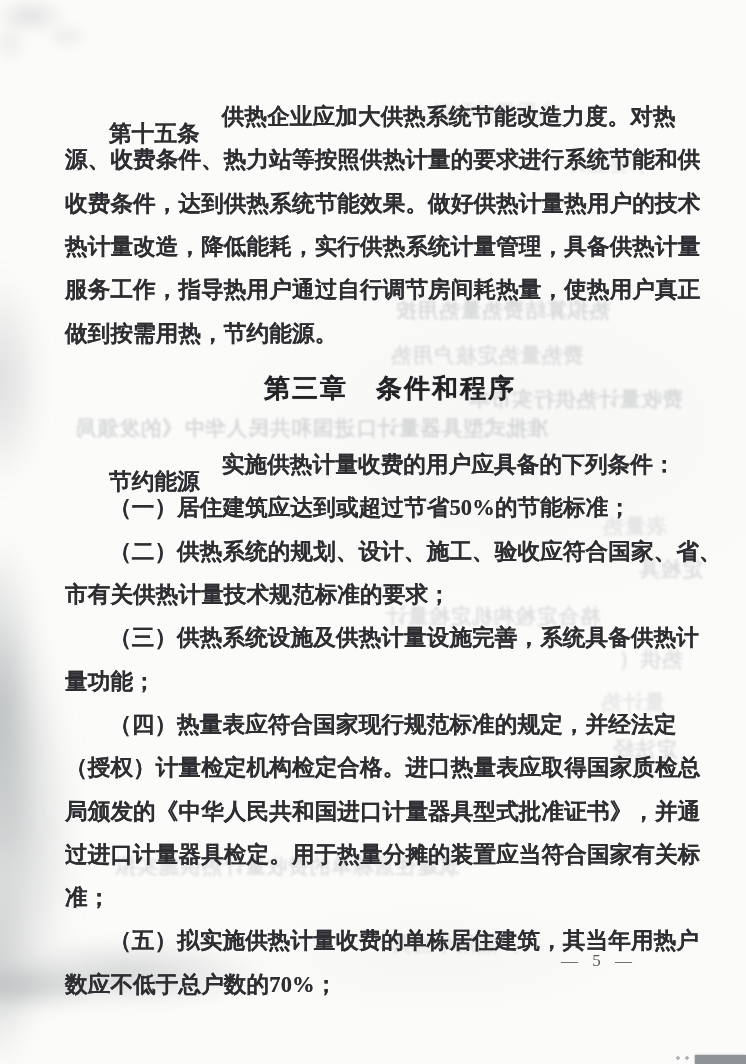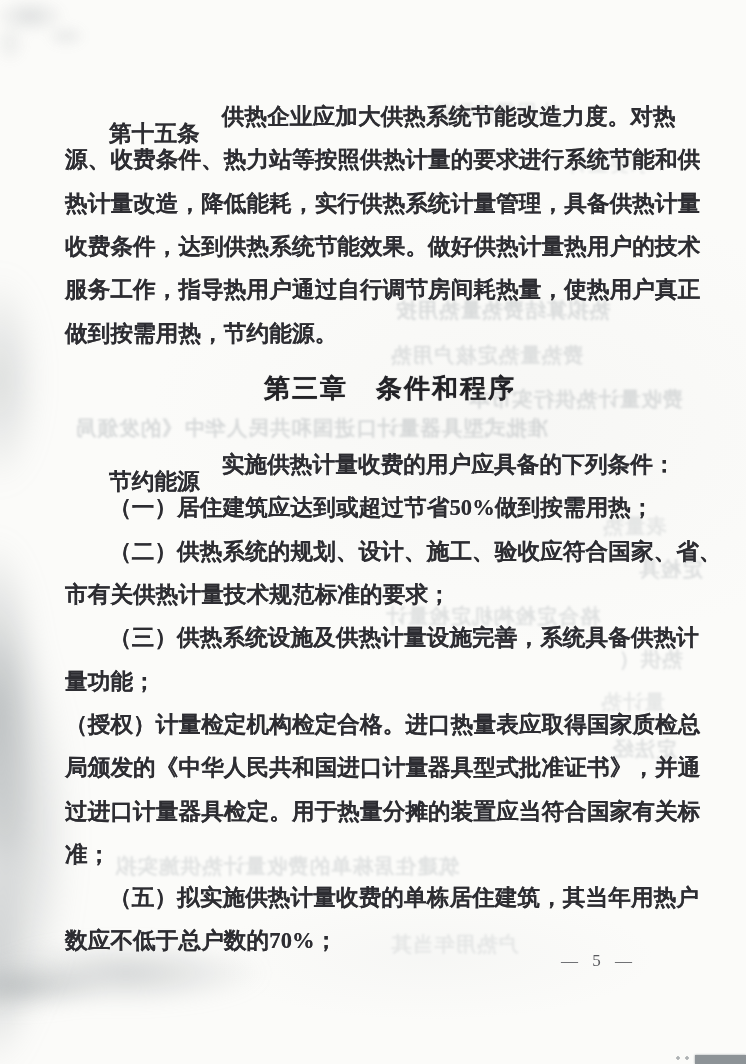--- a/index.html
+++ b/index.html
@@ -116,37 +116,38 @@
   <div class="ghost g10">量计热</div>
   <div class="ghost g11">定法经</div>
   <div class="ghost g12">筑建住居栋单的费收量计热供施实拟</div>
   <div class="ghost g13">户热用年当其</div>
 
   <div class="textblock para15">
     <div class="line indent">
       <span class="term">第十五条</span><span>供热企业应加大供热系统节能改造力度。对热</span>
     </div>
     <div class="line">源、收费条件、热力站等按照供热计量的要求进行系统节能和供</div>
+    <div class="line">收费条件，达到供热系统节能效果。做好供热计量热用户的技术</div>
     <div class="line">热计量改造，降低能耗，实行供热系统计量管理，具备供热计量</div>
-    <div class="line">收费条件，达到供热系统节能效果。做好供热计量热用户的技术</div>
     <div class="line">服务工作，指导热用户通过自行调节房间耗热量，使热用户真正</div>
     <div class="line">做到按需用热，节约能源。</div>
   </div>
 
   <div class="heading">第三章　条件和程序</div>
 
   <div class="textblock art16">
     <div class="line indent">
       <span class="term">节约能源</span><span>实施供热计量收费的用户应具备的下列条件：</span>
     </div>
-    <div class="line indent">（一）居住建筑应达到或超过节省50%做到按需用热；</div>
+    <div class="line indent">（一）居住建筑应达到或超过节省50%的节能标准；</div>
     <div class="line indent">（二）供热系统的规划、设计、施工、验收应符合国家、省、</div>
     <div class="line">市有关供热计量技术规范标准的要求；</div>
     <div class="line indent">（三）供热系统设施及供热计量设施完善，系统具备供热计</div>
     <div class="line">量功能；</div>
+    <div class="line indent">（四）热量表应符合国家现行规范标准的规定，并经法定</div>
     <div class="line">（授权）计量检定机构检定合格。进口热量表应取得国家质检总</div>
     <div class="line">局颁发的《中华人民共和国进口计量器具型式批准证书》，并通</div>
     <div class="line">过进口计量器具检定。用于热量分摊的装置应当符合国家有关标</div>
     <div class="line">准；</div>
     <div class="line indent">（五）拟实施供热计量收费的单栋居住建筑，其当年用热户</div>
     <div class="line">数应不低于总户数的70%；</div>
   </div>
 
   <div class="footer">— 5 —</div>
 

